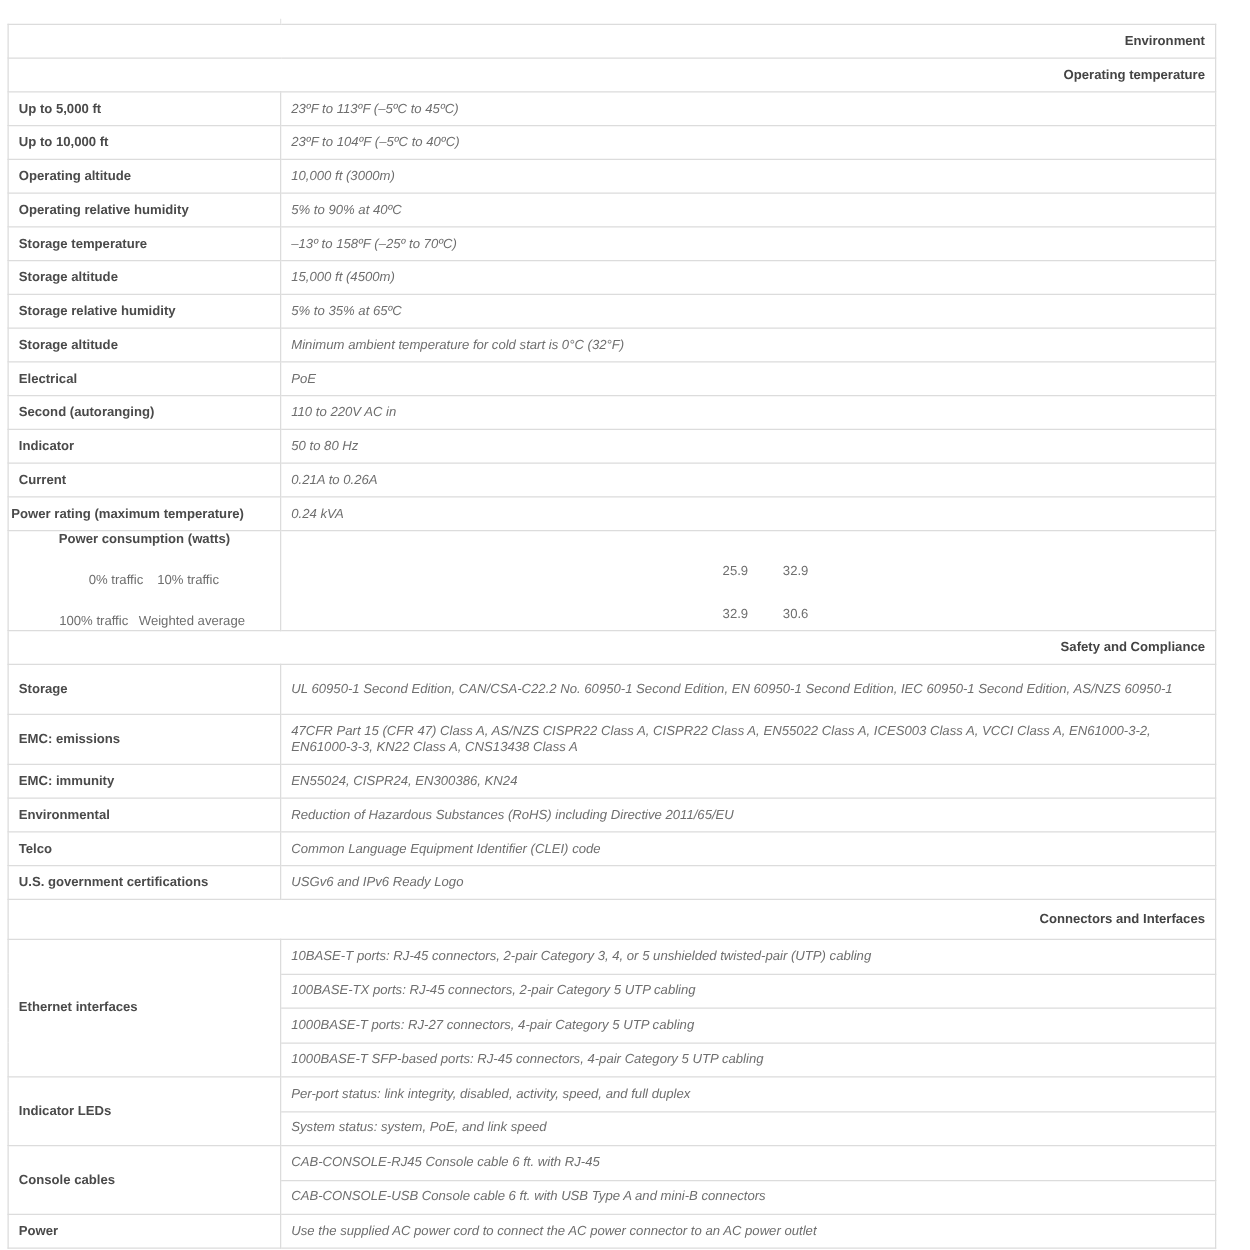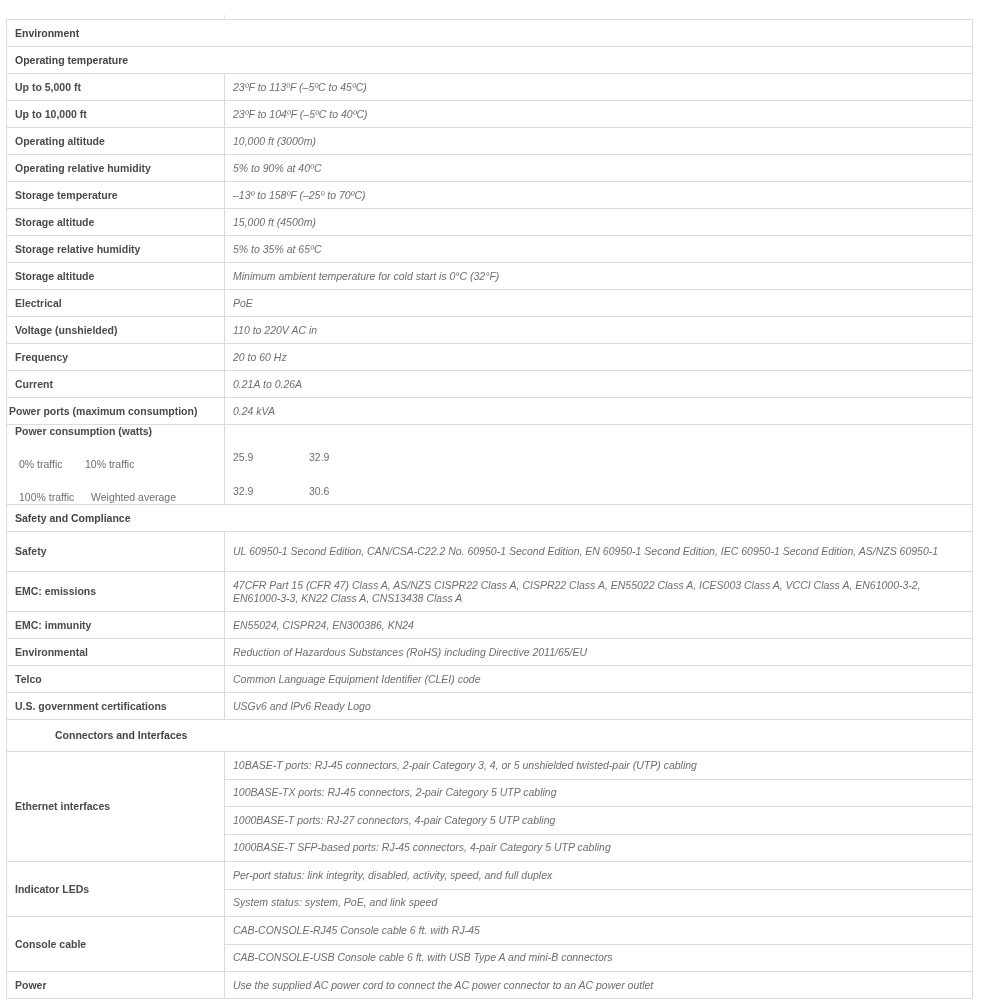--- a/index.html
+++ b/index.html
@@ -12,35 +12,35 @@
   }
   .spec-table td {
     border: 1px solid #dcdcdc;
     padding: 0 8px;
     vertical-align: middle;
     line-height: 13px;
   }
   .spec-table col.c1 { width: 218px; }
   .spec-table col.c2 { width: 748px; }
   .section td {
-    text-align: left; font-weight: bold; color: #444444; height: 26px;
+    text-align: right; font-weight: bold; color: #444444; height: 26px;
   }
   .lbl { font-weight: bold; color: #4a4a4a; }
   .val { color: #6e6e6e; font-style: italic; }
   tr.r td { height: 26px; }
   tr.r2 td { height: 39px; }
   tr.sub td { height: 26.5px; }
   .tight { padding-left: 2px !important; padding-right: 2px !important; white-space: nowrap; }
   .pc-head { font-weight: bold; color: #4a4a4a; display: block; }
   .pc-line { color: #6e6e6e; display: block; padding-left: 4px; }
   .pc-line span, .pc-vals span { display: inline-block; margin-top: 20px; }
   .pc-line .a { width: 66px; }
   .pc-vals { display: block; color: #6e6e6e; }
   .pc-vals .a { width: 76px; }
-  .pcwrap td { height: 54px; }
+  .pcwrap td { height: 54px; text-align: center; }
   .top-notch { position: absolute; left: 224px; top: 15px; width: 1px; height: 4px; background: #e6e6e6; }
 </style>
 </head>
 <body>
 
 <div class="top-notch"></div>
 
 <table class="spec-table">
   <colgroup>
       <col class="c1">
@@ -84,33 +84,33 @@
     </tr>
     <tr class="r">
       <td class="lbl">Storage altitude</td>
       <td class="val">Minimum ambient temperature for cold start is 0°C (32°F)</td>
     </tr>
     <tr class="r">
       <td class="lbl">Electrical</td>
       <td class="val">PoE</td>
     </tr>
     <tr class="r">
-      <td class="lbl">Voltage (unshielded)</td>
+      <td class="lbl">Second (autoranging)</td>
       <td class="val">110 to 220V AC in</td>
     </tr>
     <tr class="r">
-      <td class="lbl">Frequency</td>
-      <td class="val">20 to 60 Hz</td>
+      <td class="lbl">Indicator</td>
+      <td class="val">50 to 80 Hz</td>
     </tr>
     <tr class="r">
       <td class="lbl">Current</td>
       <td class="val">0.21A to 0.26A</td>
     </tr>
     <tr class="r">
-      <td class="lbl tight">Power ports (maximum consumption)</td>
+      <td class="lbl tight">Power rating (maximum temperature)</td>
       <td class="val">0.24 kVA</td>
     </tr>
 
     <tr class="pcwrap">
       <td>
         <span class="pc-head">Power consumption (watts)</span>
         <span class="pc-line">
           <span class="a">0% traffic</span><span>10% traffic</span>
         </span>
         <span class="pc-line">
@@ -124,21 +124,21 @@
         <span class="pc-vals" style="margin-top:1px;">
           <span class="a">32.9</span><span>30.6</span>
         </span>
       </td>
     </tr>
 
     <tr class="section">
       <td colspan="2">Safety and Compliance</td>
     </tr>
     <tr class="r2">
-      <td class="lbl">Safety</td>
+      <td class="lbl">Storage</td>
       <td class="val">UL 60950-1 Second Edition, CAN/CSA-C22.2 No. 60950-1 Second Edition, EN 60950-1 Second Edition, IEC 60950-1 Second Edition, AS/NZS 60950-1</td>
     </tr>
     <tr class="r2">
       <td class="lbl">EMC: emissions</td>
       <td class="val">47CFR Part 15 (CFR 47) Class A, AS/NZS CISPR22 Class A, CISPR22 Class A, EN55022 Class A, ICES003 Class A, VCCI Class A, EN61000-3-2, EN61000-3-3, KN22 Class A, CNS13438 Class A</td>
     </tr>
     <tr class="r">
       <td class="lbl">EMC: immunity</td>
       <td class="val">EN55024, CISPR24, EN300386, KN24</td>
     </tr>
@@ -175,21 +175,21 @@
 
     <tr class="sub">
       <td class="lbl" rowspan="2">Indicator LEDs</td>
       <td class="val">Per-port status: link integrity, disabled, activity, speed, and full duplex</td>
     </tr>
     <tr class="sub">
       <td class="val">System status: system, PoE, and link speed</td>
     </tr>
 
     <tr class="sub">
-      <td class="lbl" rowspan="2">Console cable</td>
+      <td class="lbl" rowspan="2">Console cables</td>
       <td class="val">CAB-CONSOLE-RJ45 Console cable 6 ft. with RJ-45</td>
     </tr>
     <tr class="sub">
       <td class="val">CAB-CONSOLE-USB Console cable 6 ft. with USB Type A and mini-B connectors</td>
     </tr>
 
     <tr class="r">
       <td class="lbl">Power</td>
       <td class="val">Use the supplied AC power cord to connect the AC power connector to an AC power outlet</td>
     </tr>

